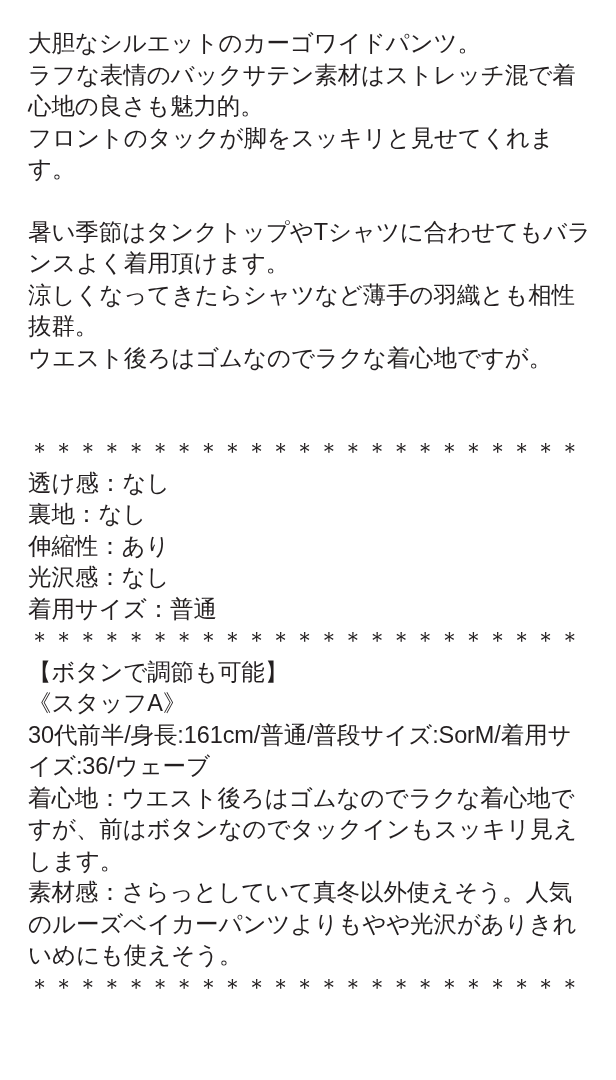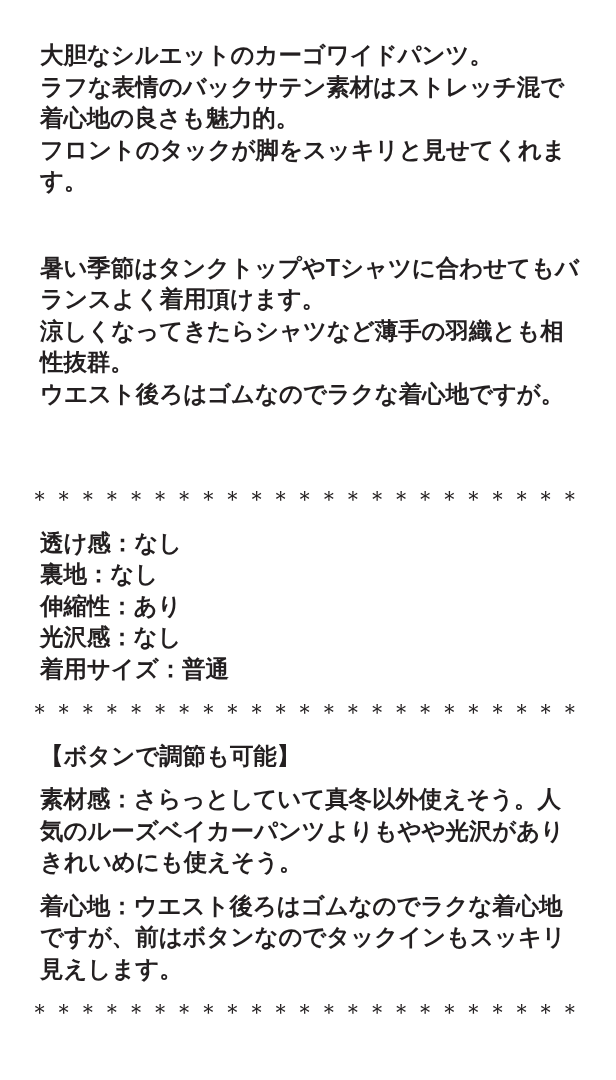--- a/index.html
+++ b/index.html
@@ -22,22 +22,21 @@
     background: #ffffff;
   }
   .block {
     font-size: 23.5px;
     line-height: 31.5px;
     letter-spacing: -0.1px;
     white-space: pre-wrap;
     word-break: break-all;
   }
   .para {
-    margin: 12px;
-    font-weight: bold;
+    margin: 0;
   }
   .gap-lg {
     height: 31px;
   }
   .gap-xl {
     height: 62px;
   }
   .divider {
     font-size: 23.5px;
     line-height: 31.5px;
@@ -68,22 +67,24 @@
   <p class="block para">透け感：なし
 裏地：なし
 伸縮性：あり
 光沢感：なし
 着用サイズ：普通</p>
 
   <div class="divider">＊＊＊＊＊＊＊＊＊＊＊＊＊＊＊＊＊＊＊＊＊＊＊</div>
 
   <p class="block para">【ボタンで調節も可能】</p>
 
+  <p class="block para">《スタッフA》</p>
+
+  <p class="block para">30代前半/身長:161cm/普通/普段サイズ:SorM/着用サイズ:36/ウェーブ</p>
 
 
+  <p class="block para">着心地：ウエスト後ろはゴムなのでラクな着心地ですが、前はボタンなのでタックインもスッキリ見えします。</p>
 
   <p class="block para">素材感：さらっとしていて真冬以外使えそう。人気のルーズベイカーパンツよりもやや光沢がありきれいめにも使えそう。</p>
-
-  <p class="block para">着心地：ウエスト後ろはゴムなのでラクな着心地ですが、前はボタンなのでタックインもスッキリ見えします。</p>
 
   <div class="divider">＊＊＊＊＊＊＊＊＊＊＊＊＊＊＊＊＊＊＊＊＊＊＊</div>
 
 </div>
 
 </body></html>

